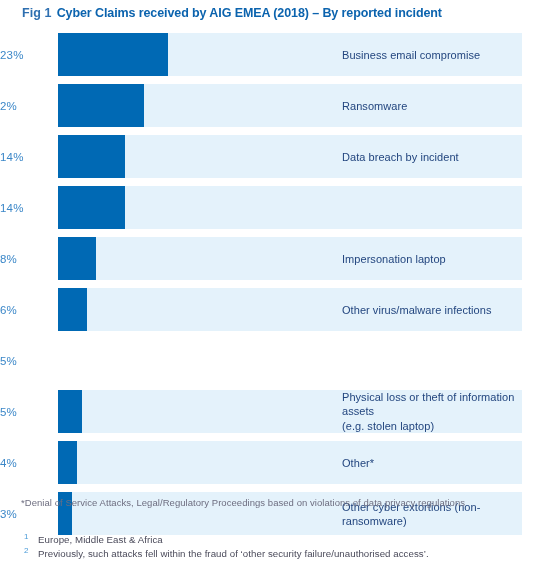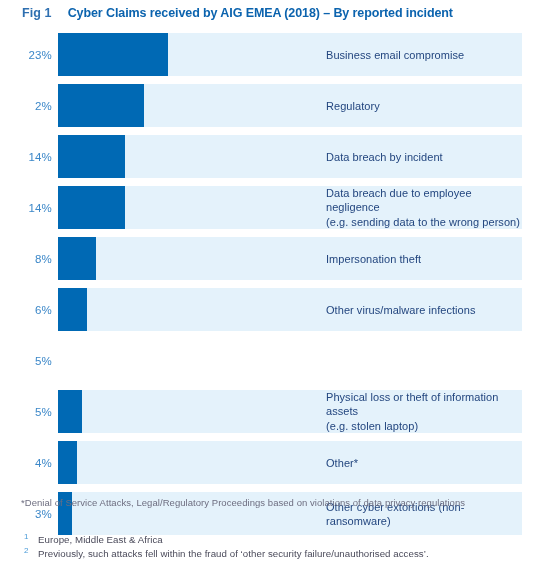--- a/index.html
+++ b/index.html
@@ -32,42 +32,41 @@
   }
   .fig-label {
     color: #2E6FB0;
     font-weight: bold;
     letter-spacing: 0.1px;
   }
   .title-text {
     color: #0B63AE;
     font-weight: bold;
     letter-spacing: -0.1px;
-    margin-left: 16px;
+    margin-left: 5px;
   }
 
   
   .chart {
     position: absolute;
     left: 0;
     top: 33px;
     width: 538px;
   }
   .row {
     position: relative;
     height: 43px;
     margin-bottom: 8px;
   }
   .pct {
     position: absolute;
     left: 0;
     width: 52px;
     top: 50%;
     transform: translateY(-50%);
-    text-align: right;
     font-size: 11.5px;
     color: #3B87C8;
     letter-spacing: 0.2px;
   }
   .track {
     position: absolute;
     left: 58px;
     right: 16px;
     top: 0;
     bottom: 0;
@@ -75,21 +74,21 @@
   }
   .bar {
     position: absolute;
     left: 0;
     top: 0;
     bottom: 0;
     background: #0069B4;
   }
   .cat-label {
     position: absolute;
-    left: 268px;
+    left: 284px;
     top: 50%;
     transform: translateY(-50%);
     font-size: 11px;
     line-height: 14.5px;
     color: #23467F;
     letter-spacing: 0.05px;
     white-space: pre-line;
   }
 
   
@@ -138,43 +137,41 @@
         <div class="pct">23%</div>
         <div class="track">
           <div class="bar" style="width: 110px; background: rgb(0, 105, 180);"></div>
           <div class="cat-label">Business email compromise</div>
         </div>
       </div>
       <div class="row">
         <div class="pct">2%</div>
         <div class="track">
           <div class="bar" style="width: 86.087px; background: rgb(0, 105, 180);"></div>
-          <div class="cat-label">Regulatory</div>
+          <div class="cat-label">Ransomware</div>
         </div>
       </div>
       <div class="row">
         <div class="pct">14%</div>
         <div class="track">
           <div class="bar" style="width: 66.9565px; background: rgb(0, 105, 180);"></div>
           <div class="cat-label">Data breach by incident</div>
         </div>
       </div>
       <div class="row">
         <div class="pct">14%</div>
         <div class="track">
           <div class="bar" style="width: 66.9565px; background: rgb(0, 105, 180);"></div>
-          <div class="cat-label">Data breach due to employee negligence
-(e.g. sending data to the wrong person)</div>
         </div>
       </div>
       <div class="row">
         <div class="pct">8%</div>
         <div class="track">
           <div class="bar" style="width: 38.2609px; background: rgb(0, 105, 180);"></div>
-          <div class="cat-label">Impersonation theft</div>
+          <div class="cat-label">Impersonation laptop</div>
         </div>
       </div>
       <div class="row">
         <div class="pct">6%</div>
         <div class="track">
           <div class="bar" style="width: 28.6957px; background: rgb(0, 105, 180);"></div>
           <div class="cat-label">Other virus/malware infections</div>
         </div>
       </div>
       <div class="row">

